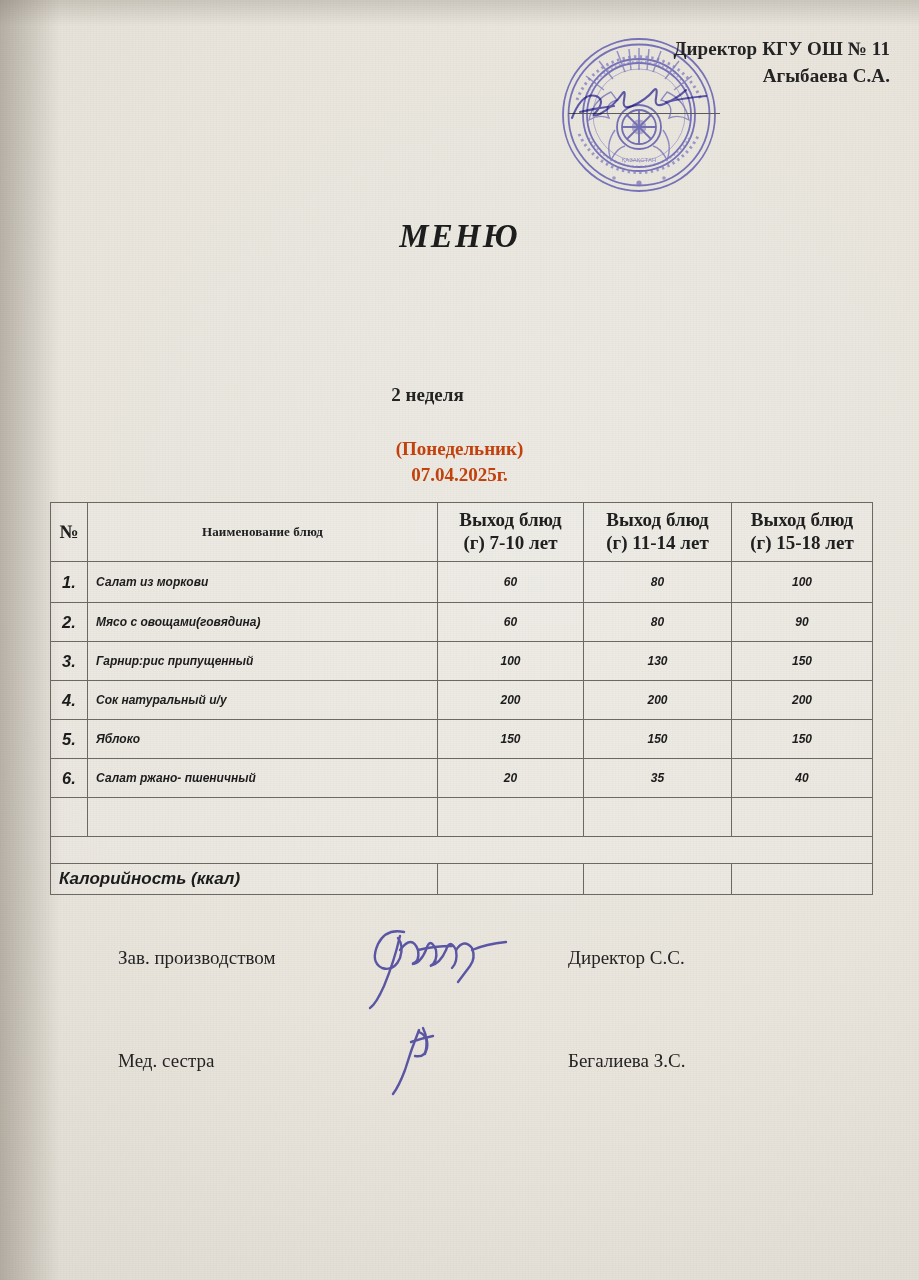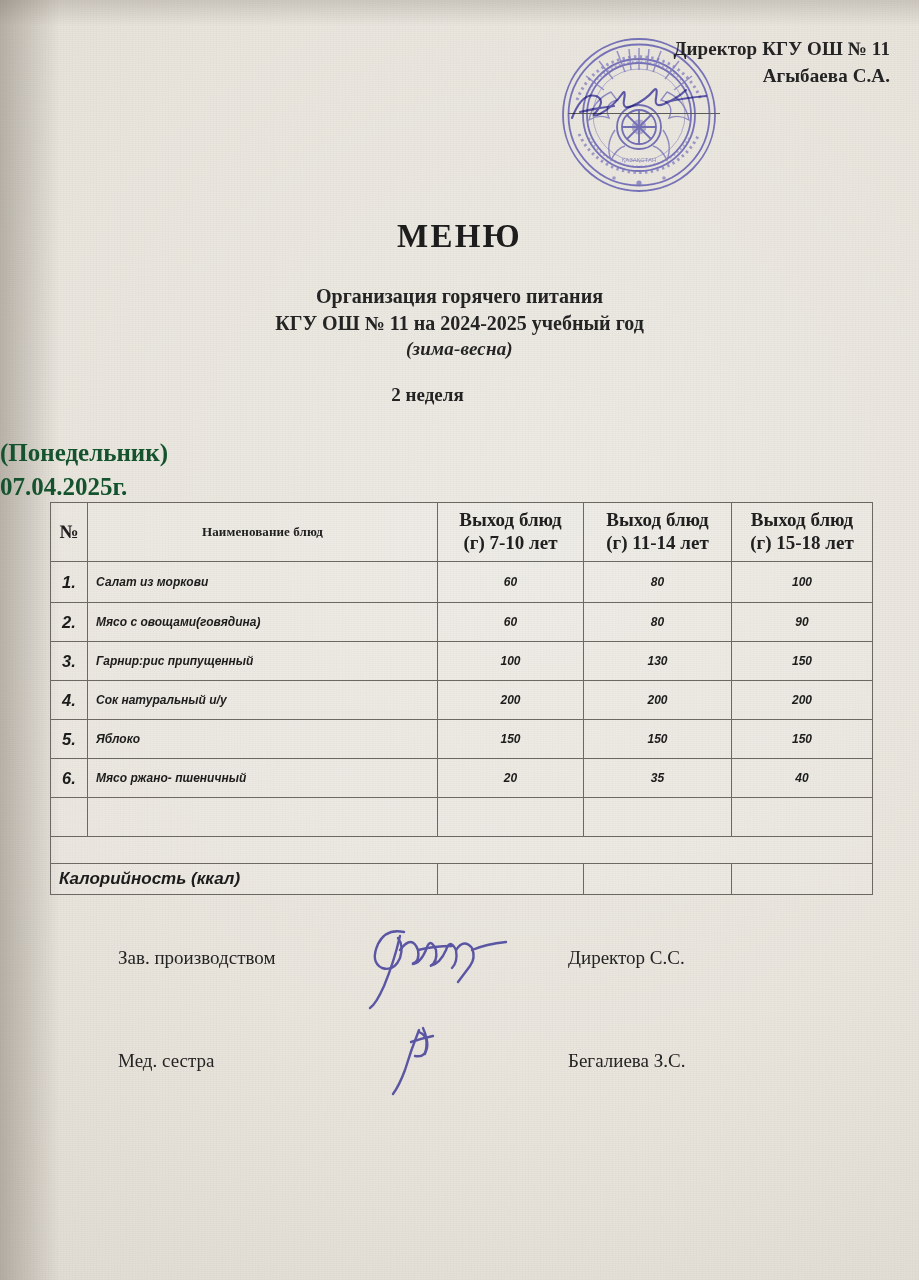--- a/index.html
+++ b/index.html
@@ -65,37 +65,38 @@
     position:absolute;left:566px;top:78px;width:180px;height:56px;
     z-index:5;opacity:.85;mix-blend-mode:multiply;
   }
 
   
   .menu-title{
     position:absolute;left:0;top:218px;width:919px;
     text-align:center;
     font-size:33px;font-weight:700;letter-spacing:2.2px;
     color:#1d1d1d;
+    font-style:italic;
   }
   .org-block{
     position:absolute;left:0;top:283px;width:919px;
     text-align:center;
     font-size:20px;font-weight:700;line-height:1.33;
     color:#242424;
   }
   .season{
     font-weight:700;font-style:italic;font-size:19px;letter-spacing:.2px;
   }
   .week{
     position:absolute;left:0;top:384px;width:855px;
     text-align:center;font-size:19px;font-weight:700;color:#242424;
   }
   .daydate{
     position:absolute;left:0;top:436px;width:919px;
-    font-size:25px;font-weight:700;line-height:1.36;color:#14532d;
+    text-align:center;font-size:19px;font-weight:700;line-height:1.36;color:#c2410c;
   }
 
   
   .tbl-wrap{position:absolute;left:50px;top:502px;width:822px;}
   table.menu{
     width:822px;border-collapse:collapse;
     table-layout:fixed;
     background:rgba(255,255,255,.10);
   }
   table.menu td,table.menu th{
@@ -222,25 +223,20 @@
     </g>
   </svg>
 
   <div class="approval">
     <div>Директор КГУ ОШ № 11</div>
     <div>Агыбаева С.А.</div>
   </div>
 
   <div class="menu-title">МЕНЮ</div>
 
-  <div class="org-block">
-    <div>Организация горячего питания</div>
-    <div>КГУ ОШ № 11 на 2024-2025 учебный год</div>
-    <div class="season">(зима-весна)</div>
-  </div>
 
   <div class="week">2 неделя</div>
 
   <div class="daydate">
     <div>(Понедельник)</div>
     <div>07.04.2025г.</div>
   </div>
 
   <div class="tbl-wrap">
     <table class="menu">
@@ -300,21 +296,21 @@
           </tr>
           <tr class="r-tall">
             <td class="num">5.</td>
             <td class="name">Яблоко</td>
             <td class="val">150</td>
             <td class="val">150</td>
             <td class="val">150</td>
           </tr>
           <tr class="r-tall">
             <td class="num">6.</td>
-            <td class="name">Мясо ржано- пшеничный</td>
+            <td class="name">Салат ржано- пшеничный</td>
             <td class="val">20</td>
             <td class="val">35</td>
             <td class="val">40</td>
           </tr>
           <tr class="r-empty">
             <td class="num"></td>
             <td class="name"></td>
             <td class="val"></td>
             <td class="val"></td>
             <td class="val"></td>

